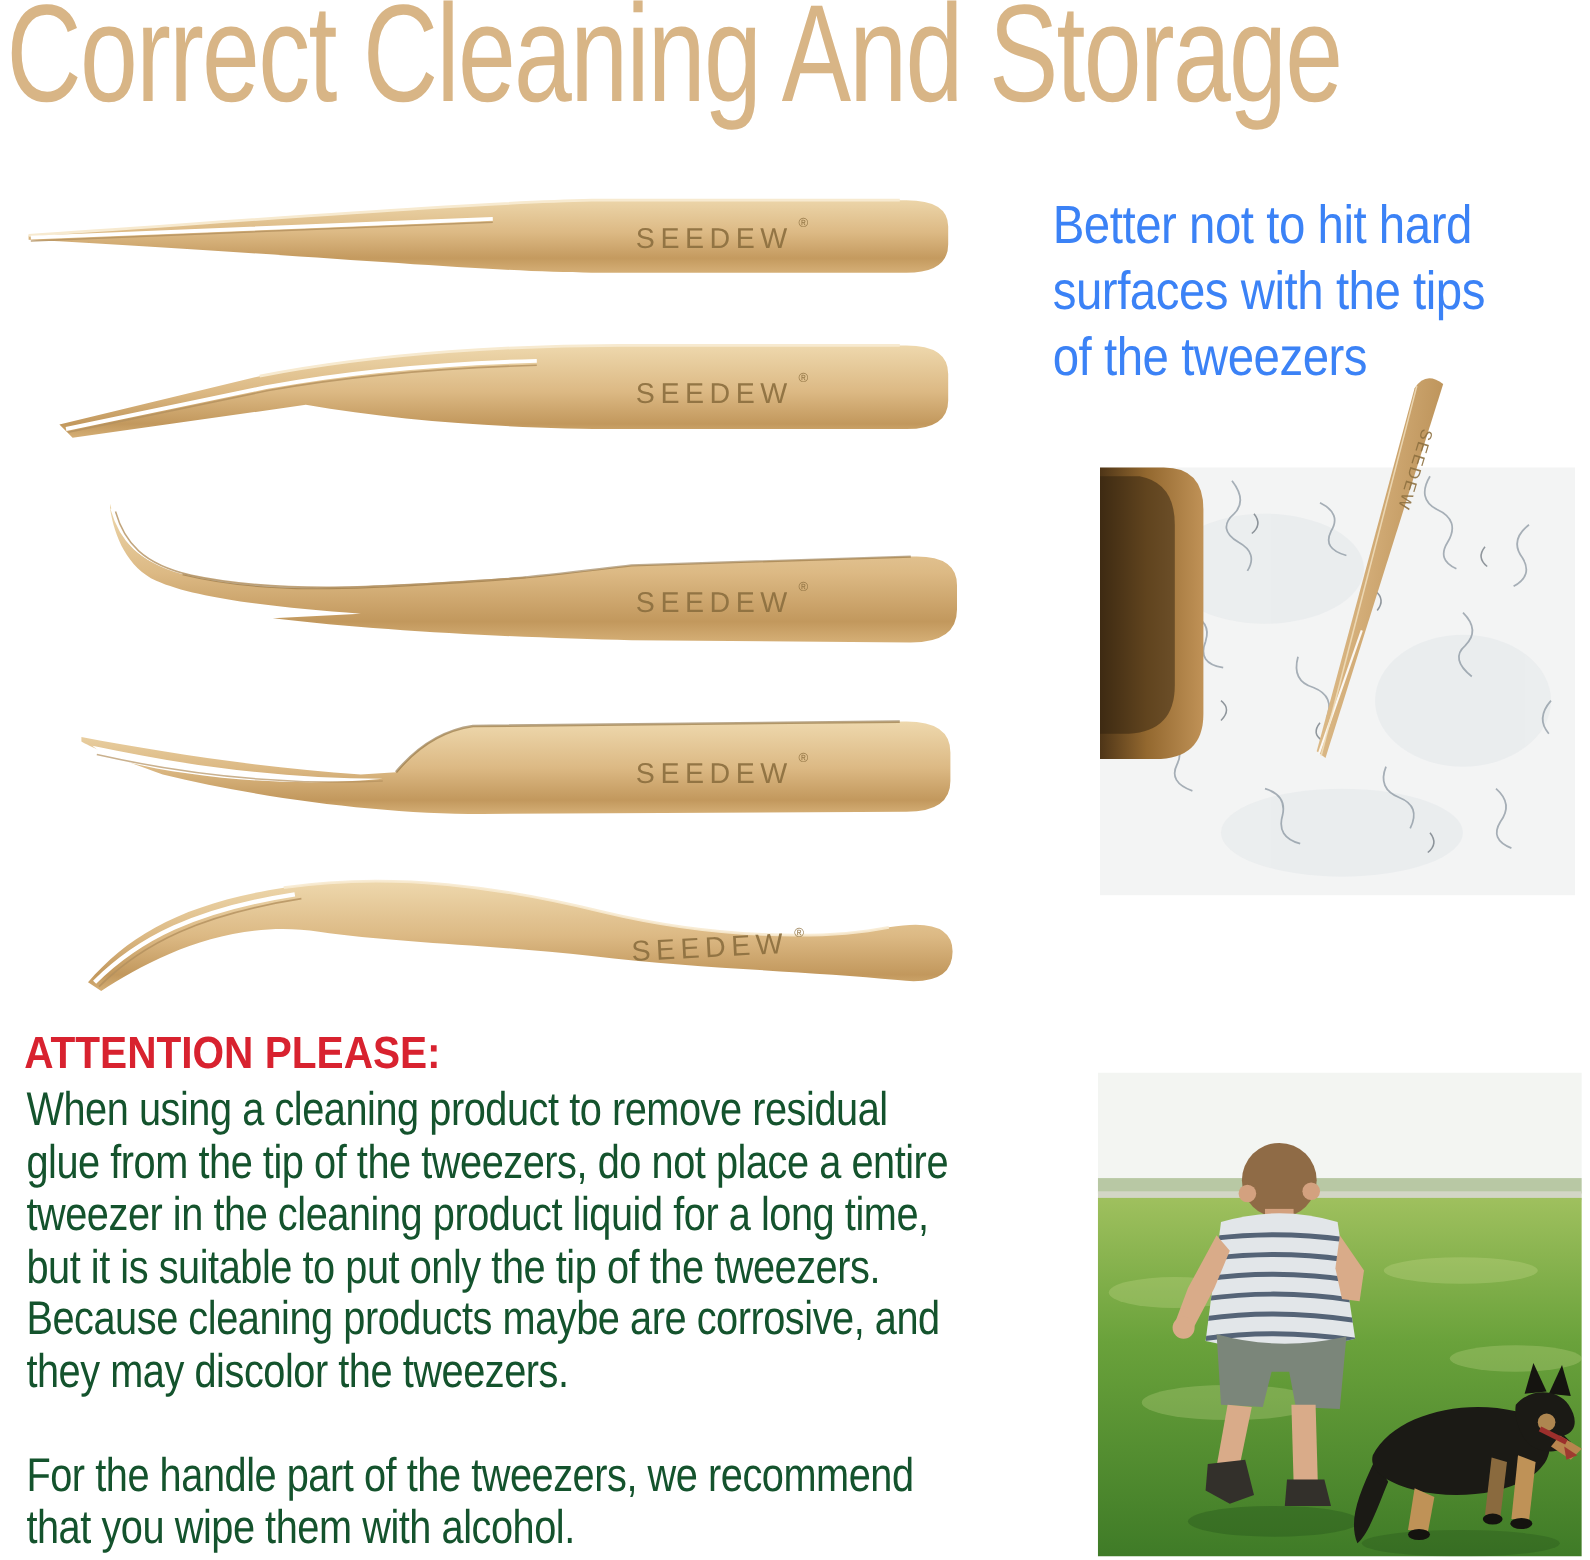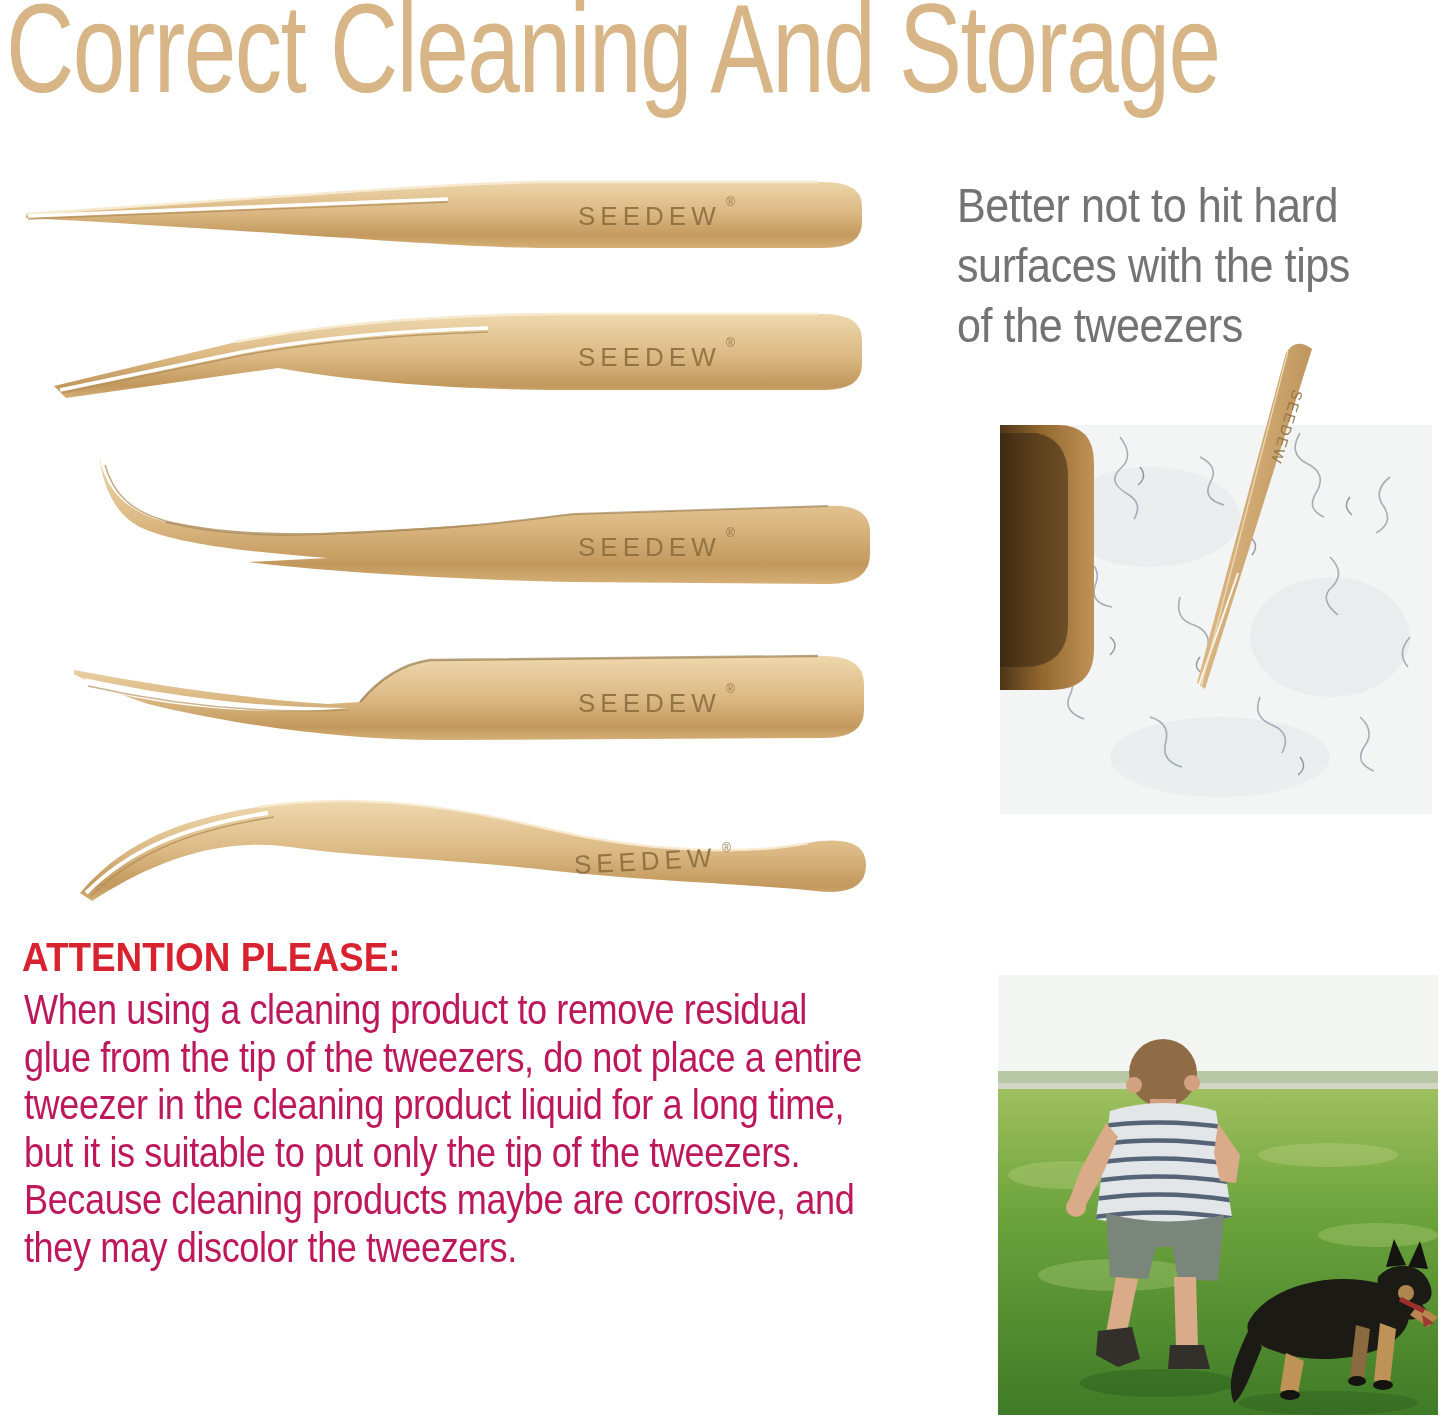--- a/index.html
+++ b/index.html
@@ -2,27 +2,27 @@
 <html><head>
 <meta charset="utf-8">
 <style>
   html,body{margin:0;padding:0;background:#fff;}
   .page{position:relative;width:1445px;height:1418px;background:#ffffff;overflow:hidden;
         font-family:"Liberation Sans",sans-serif;}
   .title{position:absolute;left:6px;top:-14px;font-size:126px;line-height:126px;
          font-weight:400;letter-spacing:-2px;color:#d8b586;white-space:nowrap;
          transform:scaleX(.75);transform-origin:0 0;}
   .tweezer{position:absolute;}
-  .tip-head{position:absolute;color:#737373;font-size:49px;line-height:60px;
+  .tip-head{position:absolute;color:#3b82f6;font-size:49px;line-height:60px;
             font-weight:400;letter-spacing:-.5px;}
   .tip-head .ln{white-space:nowrap;transform:scaleX(.88);transform-origin:0 0;}
   .attn-head{position:absolute;left:22px;top:934px;color:#d8222f;font-weight:700;
              font-size:41px;line-height:46px;white-space:nowrap;transform:scaleX(.9);
              transform-origin:0 0;letter-spacing:0;}
-  .para{position:absolute;color:#be185d;font-size:43px;line-height:47.5px;}
+  .para{position:absolute;color:#14532d;font-size:43px;line-height:47.5px;}
   .para .ln{white-space:nowrap;transform:scaleX(.84);transform-origin:0 0;letter-spacing:-.5px;}
   .brand-text{font-size:26px;letter-spacing:5px;fill:#8d7040;opacity:.92;}
   .brand-mark{font-size:12px;fill:#8d7040;opacity:.9;}
   .brand-text-sm{font-size:15px;letter-spacing:2px;fill:#8d7040;opacity:.9;}
   svg{display:block;}
 </style>
 </head>
 <body>
 
 <div class="page">
@@ -243,14 +243,18 @@
 
   <div class="para" style="left:24px;top:986px">
     <div class="ln">When using a cleaning product to remove residual</div>
     <div class="ln">glue from the tip of the tweezers, do not place a entire</div>
     <div class="ln">tweezer in the cleaning product liquid for a long time,</div>
     <div class="ln">but it is suitable to put only the tip of the tweezers.</div>
     <div class="ln">Because cleaning products maybe are corrosive, and</div>
     <div class="ln">they may discolor the tweezers.</div>
   </div>
 
+  <div class="para" style="left:24px;top:1318px">
+    <div class="ln">For the handle part of the tweezers, we recommend</div>
+    <div class="ln">that you wipe them with alcohol.</div>
+  </div>
 
 </div>
 
 </body></html>

